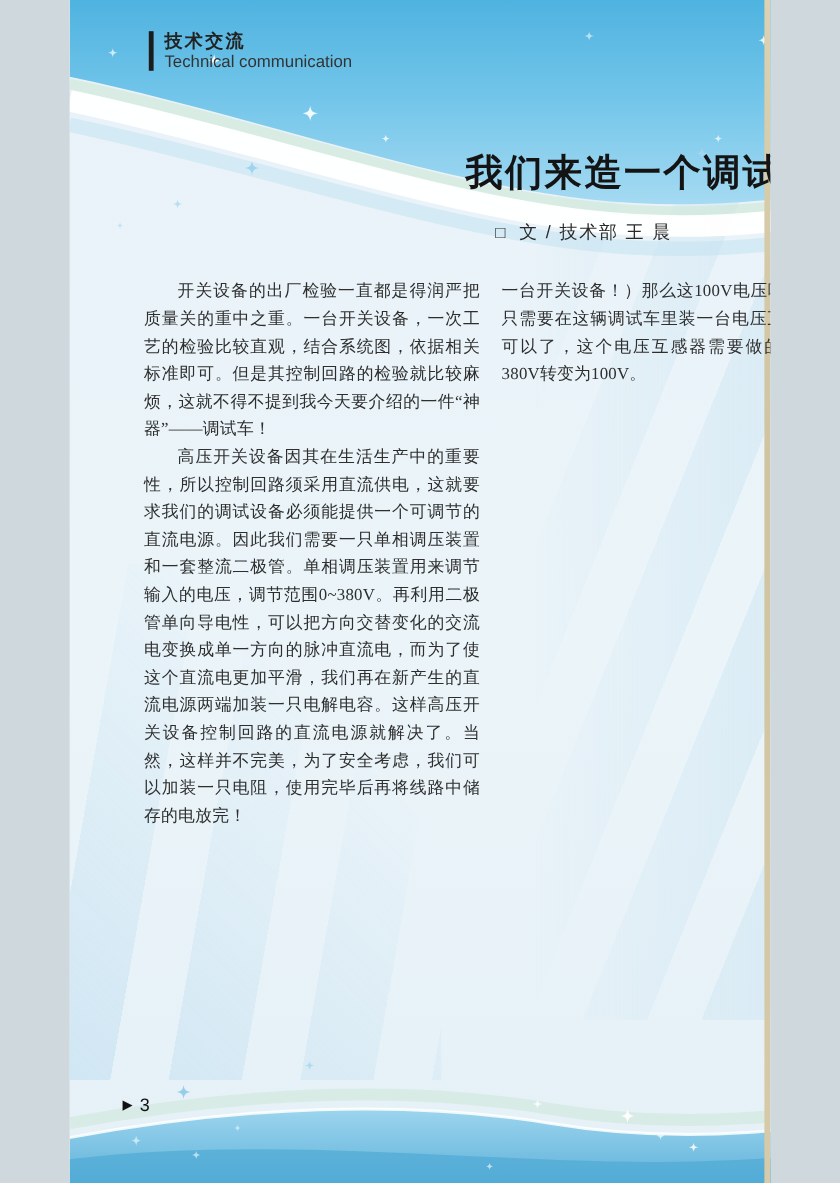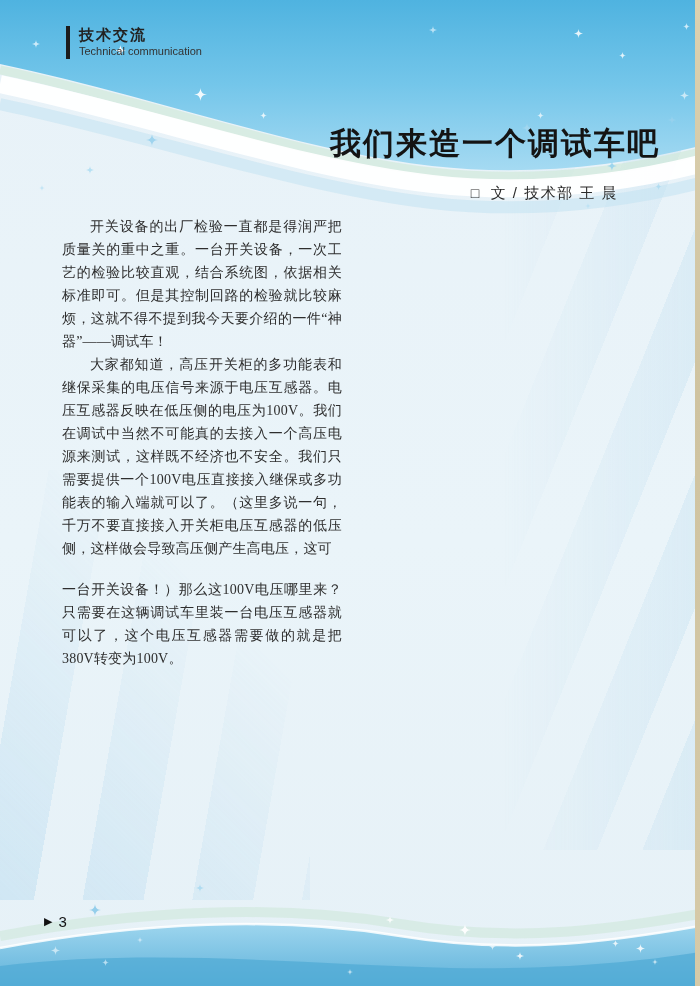--- a/index.html
+++ b/index.html
@@ -1,19 +1,19 @@
 <!DOCTYPE html>
 <html lang="zh"><head>
 <meta charset="utf-8">
 <style>
   * { margin:0; padding:0; box-sizing:border-box; }
   html,body { background:#cfd8dd; }
   .page {
     position:relative;
-    width:700px; height:986px;
+    width:584px; height:986px;
     margin:0 auto;
     overflow:hidden;
     background:linear-gradient(180deg,#e8f2f8 0%,#eaf4f9 55%,#e6f1f7 100%);
     font-family:"Liberation Sans","DejaVu Sans",sans-serif;
     padding-left:32px;
   }
 
   
   .ribbon { position:absolute; pointer-events:none; }
   .ribbon-right {
@@ -39,38 +39,38 @@
     position:absolute; right:0; top:0; width:5px; height:100%;
     background:linear-gradient(180deg,#dcd1b0,#cfc3a0 40%,#d6caa8);
   }
 
   .category {
     position:absolute; left:66px; top:26px;
     display:flex; align-items:stretch; gap:9px;
   }
   .category .bar { width:4px; background:#1c1c1c; }
   .cat-cn { font-size:15px; font-weight:bold; color:#222; letter-spacing:2px; line-height:18px; }
-  .cat-en { font-size:11px; color:#333; line-height:15px; }
+  .cat-en { font-size:14px; color:#333; line-height:15px; }
 
   .title {
     position:absolute; left:0; top:126px; width:660px;
     text-align:right;
     font-family:"Liberation Serif","DejaVu Serif",serif;
     font-weight:700; font-size:31px; line-height:36px;
     color:#141414; letter-spacing:2px;
   }
   .byline {
     position:absolute; top:184px; right:82px;
     font-size:15px; color:#2a2a2a; letter-spacing:1.5px;
   }
   .byline-square { margin-right:10px; font-size:14px; }
 
   .columns {
-    position:absolute; left:62px; top:215px;
-    width:578px; display:flex; gap:18px;flex-direction:column;
+    position:absolute; left:62px; top:232px;
+    width:578px; display:flex; gap:18px;
   }
   .col { width:280px; }
   .col p {
     font-family:"Liberation Serif","DejaVu Serif",serif;
     font-size:14px; line-height:23px; letter-spacing:.2px;
     color:#2e2e2e; text-align:justify; text-indent:2em;
   }
   .col p.no-indent { text-indent:0; }
 
   .pageno {
@@ -231,21 +231,21 @@
   </header>
 
   <h1 class="title">我们来造一个调试车吧</h1>
   <div class="byline">
     <span class="byline-square">□</span><span>文 / 技术部  王 晨</span>
   </div>
 
   <main class="columns">
     <div class="col">
       <p>开关设备的出厂检验一直都是得润严把质量关的重中之重。一台开关设备，一次工艺的检验比较直观，结合系统图，依据相关标准即可。但是其控制回路的检验就比较麻烦，这就不得不提到我今天要介绍的一件“神器”——调试车！</p>
-      <p>大家都知道，高压开关柜的多功能表和继保采集的电压信号来源于电压互感器。电压互感器反映在低压侧的电压为100V。我们在调试中当然不可能真的去接入一个高压电源来测试，这样既不经济也不安全。我们只需要提供一个100V电压直接接入继保或多功能表的输入端就可以了。（这里多说一句，千万不要直接接入开关柜电压互感器的低压侧，这样做会导致高压侧产生高电压，这可</p>
+      <p>高压开关设备因其在生活生产中的重要性，所以控制回路须采用直流供电，这就要求我们的调试设备必须能提供一个可调节的直流电源。因此我们需要一只单相调压装置和一套整流二极管。单相调压装置用来调节输入的电压，调节范围0~380V。再利用二极管单向导电性，可以把方向交替变化的交流电变换成单一方向的脉冲直流电，而为了使这个直流电更加平滑，我们再在新产生的直流电源两端加装一只电解电容。这样高压开关设备控制回路的直流电源就解决了。当然，这样并不完美，为了安全考虑，我们可以加装一只电阻，使用完毕后再将线路中储存的电放完！</p>
     </div>
     <div class="col">
       <p class="no-indent">一台开关设备！）那么这100V电压哪里来？只需要在这辆调试车里装一台电压互感器就可以了，这个电压互感器需要做的就是把380V转变为100V。</p>
     </div>
   </main>
 
   <div class="pageno">
     <span class="tri">▶</span>
     <span>3</span>
   </div>

